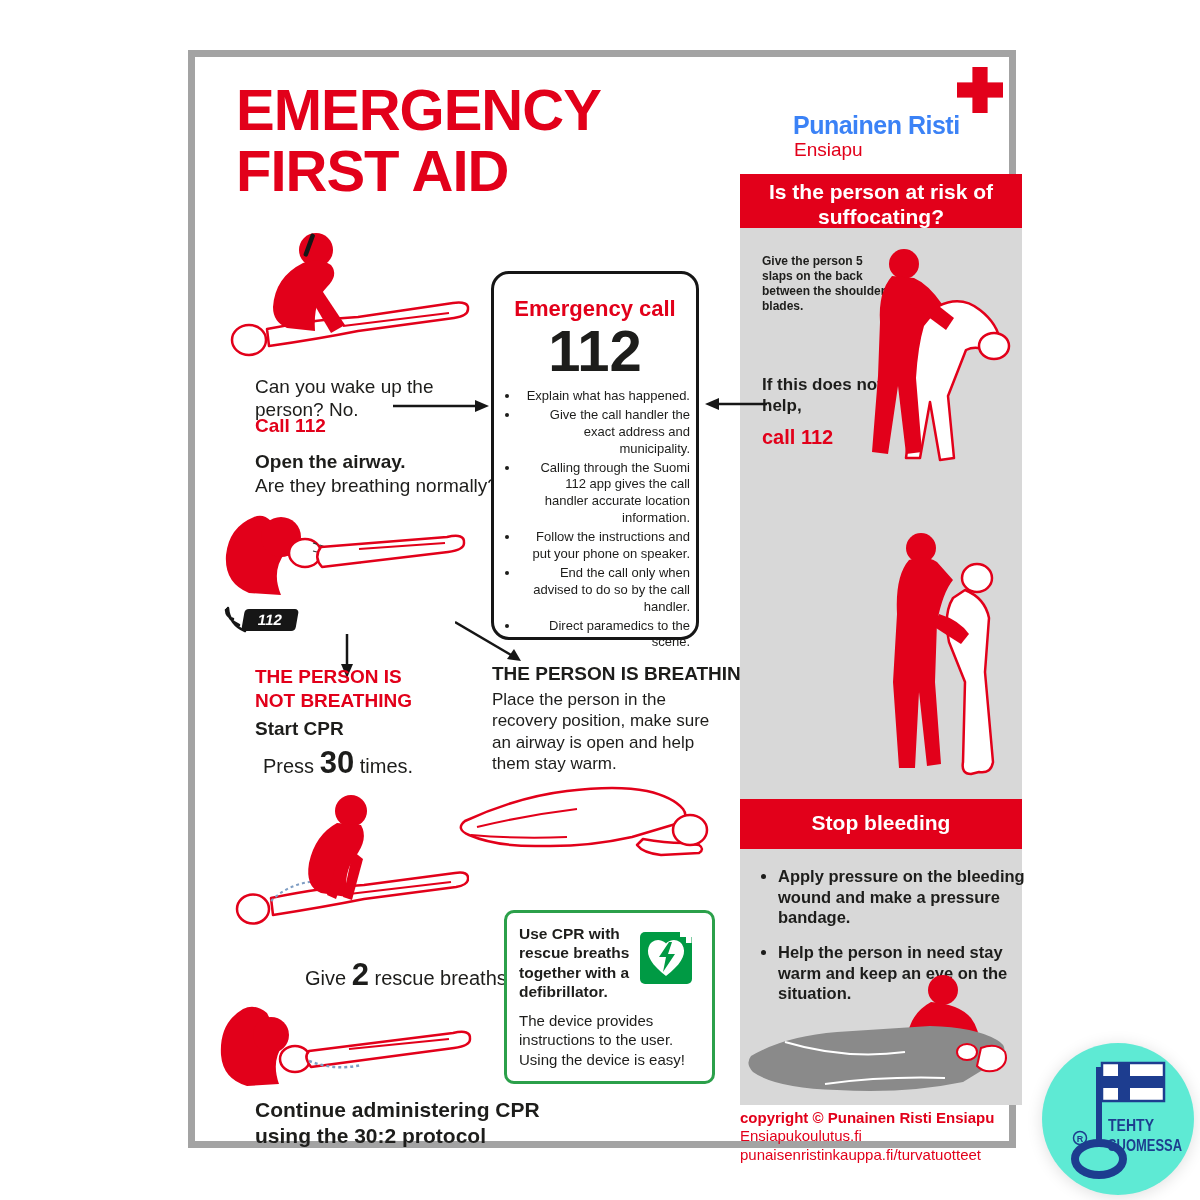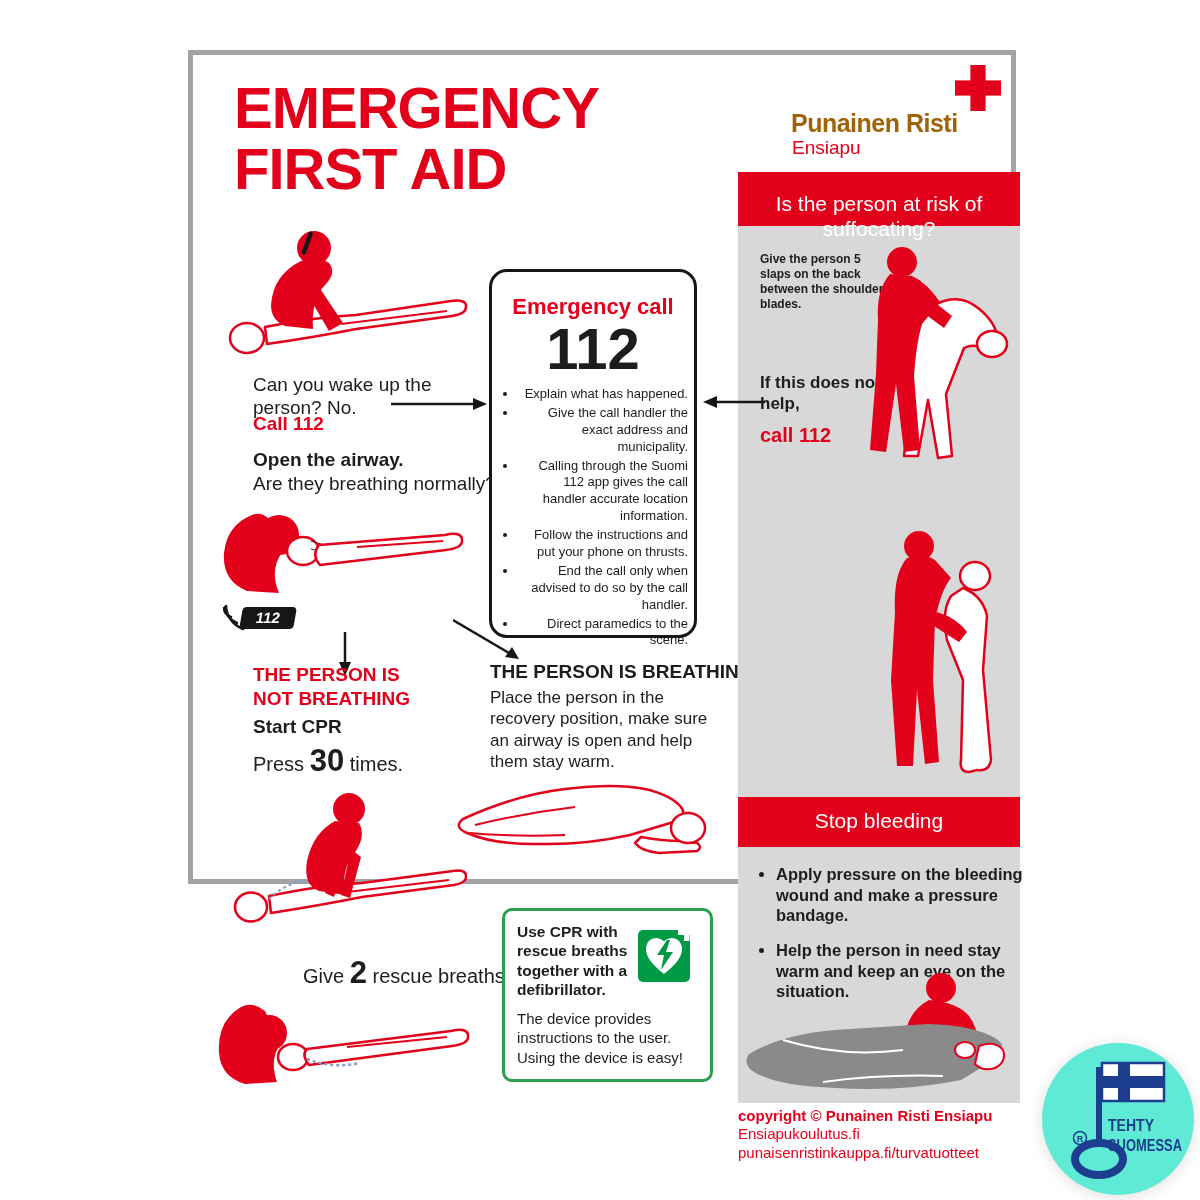--- a/index.html
+++ b/index.html
@@ -1,56 +1,56 @@
 <!DOCTYPE html>
 <html style="--red: #e2001a; --dark: #1d1d1b; --panel: #d8d8d8; --green: #2ba04a; --green_dark: #009a44; --navy: #1d3d8f; --gray_fig: #8a8a8a;"><head>
 <meta charset="utf-8">
 <style>
   html,body{margin:0;padding:0;background:#fff;}
   .canvas{position:relative;width:1200px;height:1200px;background:#fff;overflow:hidden;
           font-family:"Liberation Sans",sans-serif;color:#1d1d1b;}
-  .poster{position:absolute;left:188px;top:50px;width:828px;height:834px;background:#fff;
-          border:5px solid #a3a3a3;box-sizing:border-box;}
+  .poster{position:absolute;left:188px;top:50px;width:828px;height:1098px;background:#fff;
+          border:7px solid #a3a3a3;box-sizing:border-box;}
   .abs{position:absolute;}
   
   .title{left:41px;top:22px;font-size:58px;line-height:1.06;font-weight:bold;color:var(--red);letter-spacing:-1px;}
   
   .logo-cross{left:762px;top:10px;}
-  .logo-name{left:598px;top:54px;font-size:25px;font-weight:bold;color:#a16207;letter-spacing:-.5px;}
+  .logo-name{left:598px;top:54px;font-size:25px;font-weight:bold;color:#3b82f6;letter-spacing:-.5px;}
   .logo-sub{left:599px;top:82px;font-size:19px;color:var(--red);}
   
   .fig-call{left:28px;top:170px;}
   .wake{left:60px;top:318px;width:195px;font-size:19px;font-weight:normal;line-height:1.22;}
   .call112{left:60px;top:358px;font-size:19px;font-weight:bold;color:var(--red);}
   .airway-h{left:60px;top:394px;font-size:19px;font-weight:bold;}
   .airway-q{left:60px;top:418px;font-size:19px;width:250px;}
   .fig-airway{left:14px;top:442px;}
   .nb-head{left:60px;top:608px;width:190px;font-size:19px;font-weight:bold;color:var(--red);line-height:1.25;}
   .start-cpr{left:60px;top:661px;font-size:19px;font-weight:bold;}
-  .press-line{left:60px;top:688px;font-size:20px;text-align:right;}
+  .press-line{left:68px;top:688px;font-size:20px;text-align:right;}
   .big-num{font-size:31px;font-weight:bold;}
   .fig-cpr{left:34px;top:722px;}
   .give-line{left:110px;top:900px;font-size:20px;}
   .fig-breaths{left:14px;top:926px;}
   .continue{left:60px;top:1040px;font-size:21px;font-weight:bold;line-height:1.25;}
   
   .b-head{left:297px;top:606px;font-size:19px;font-weight:bold;}
   .b-body{left:297px;top:632px;width:240px;font-size:17px;line-height:1.26;}
   .fig-recovery{left:252px;top:690px;}
   
   .ec-box{left:296px;top:214px;width:208px;height:369px;border:3px solid #161616;border-radius:18px;
           box-sizing:border-box;background:#fff;}
   .ec-title{margin:22px 0 0;text-align:center;color:var(--red);font-size:22px;font-weight:bold;}
   .ec-num{margin:0;text-align:center;font-size:58px;font-weight:bold;color:#1d1d1b;line-height:1.0;}
   .ec-bullets{margin:8px 6px 0 4px;padding-left:22px;font-size:13px;line-height:1.3;text-align:right;}
   .ec-bullets li{margin-bottom:2px;}
   
   .panel{left:545px;top:117px;width:282px;height:931px;background:var(--panel);}
-  .banner{position:absolute;left:0;width:282px;background:var(--red);color:#fff;font-weight:normal;
-          font-size:21px;text-align:center;line-height:1.2;box-sizing:border-box;padding:19px 18px;}
+  .banner{position:absolute;left:0;width:282px;background:var(--red);color:#fff;font-weight:bold;
+          font-size:21px;text-align:center;line-height:1.2;box-sizing:border-box;padding:5px 18px;}
   .banner1{top:0;height:54px;}
   .banner2{top:625px;height:50px;padding-top:11px;}
   .suff1{left:22px;top:80px;width:130px;font-size:12px;font-weight:bold;line-height:1.25;}
   .suff2{left:22px;top:200px;width:130px;font-size:17px;font-weight:bold;line-height:1.25;}
   .suff3{left:22px;top:252px;font-size:20px;font-weight:bold;color:var(--red);}
   .fig-backslap{position:absolute;left:118px;top:52px;}
   .heim{left:22px;top:356px;width:130px;font-size:17px;font-weight:bold;line-height:1.25;}
   .fig-heimlich{position:absolute;left:133px;top:348px;}
   .bleed-list{position:absolute;left:12px;top:692px;width:258px;margin:0;padding-left:26px;
               font-size:16.5px;font-weight:bold;line-height:1.25;}
@@ -154,39 +154,43 @@
 
     <svg class="abs fig-breaths" width="280" height="135" viewBox="0 0 280 135">
       <path d="M34,26 Q10,40 12,72 Q14,96 38,103 L70,101 Q62,78 74,62 L58,30 Q46,20 34,26 Z" fill="var(--red)"></path>
       <circle cx="62" cy="52" r="18" fill="var(--red)"></circle>
       <ellipse cx="86" cy="76" rx="15" ry="13" fill="#fff" stroke="var(--red)" stroke-width="2.5"></ellipse>
       <path d="M100,68 L244,50 Q262,46 261,56 Q261,63 245,65 L102,84 Q94,74 100,68 Z" fill="#fff" stroke="var(--red)" stroke-width="2.5" stroke-linejoin="round"></path>
       <path d="M140,66 L240,56" stroke="var(--red)" stroke-width="2" fill="none"></path>
       <path d="M100,78 Q126,88 152,82" stroke="#7f9ec4" stroke-width="2.5" stroke-dasharray="3 3" fill="none"></path>
     </svg>
 
+    <div class="abs continue">
+      <div>Continue administering CPR</div>
+      <div>using the 30:2 protocol</div>
+    </div>
 
     <div class="abs b-head">THE PERSON IS BREATHING</div>
     <div class="abs b-body">Place the person in the recovery position, make sure an airway is open and help them stay warm.</div>
 
     <svg class="abs fig-recovery" width="290" height="135" viewBox="0 0 290 135">
       <path d="M18,74 Q70,50 120,44 Q170,38 200,44 Q226,50 236,62 Q242,70 232,76 L185,90 Q140,100 95,99 Q50,100 22,88 Q8,82 18,74 Z" fill="#fff" stroke="var(--red)" stroke-width="2.5" stroke-linejoin="round"></path>
       <path d="M196,92 Q218,96 236,96 L252,98 Q258,102 252,106 L214,108 Q196,106 190,98 Z" fill="#fff" stroke="var(--red)" stroke-width="2.5" stroke-linejoin="round"></path>
       <ellipse cx="243" cy="83" rx="17" ry="15" fill="#fff" stroke="var(--red)" stroke-width="2.5"></ellipse>
       <path d="M30,80 Q80,68 130,62 M24,88 Q70,92 120,90" stroke="var(--red)" stroke-width="2" fill="none"></path>
     </svg>
 
     <div class="abs ec-box">
       <div class="ec-title">Emergency call</div>
       <div class="ec-num">112</div>
       <ul class="ec-bullets">
           <li>Explain what has happened.</li>
           <li>Give the call handler the exact address and municipality.</li>
           <li>Calling through the Suomi 112 app gives the call handler accurate location information.</li>
-          <li>Follow the instructions and put your phone on thrusts.</li>
+          <li>Follow the instructions and put your phone on speaker.</li>
           <li>End the call only when advised to do so by the call handler.</li>
           <li>Direct paramedics to the scene.</li>
         </ul>
     </div>
 
     <div class="abs panel">
       <div class="banner banner1">Is the person at risk of suffocating?</div>
       <div class="abs suff1">Give the person 5 slaps on the back between the shoulder blades.</div>
       <div class="abs suff2">If this does not help,</div>
       <div class="abs suff3">call 112</div>

